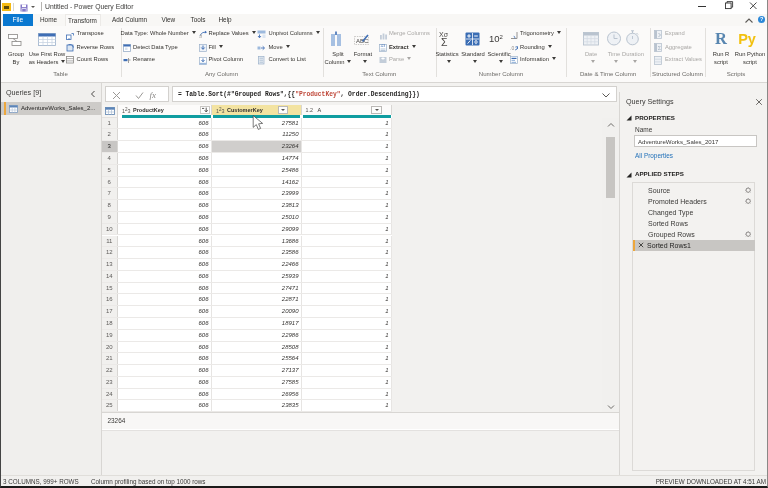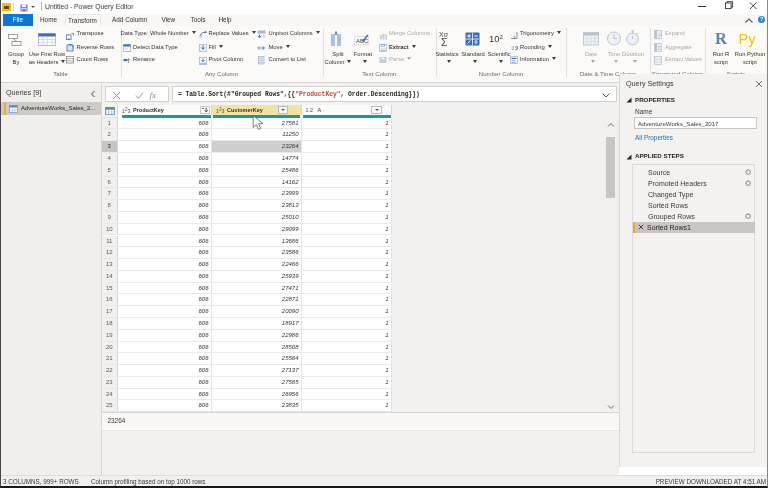--- a/index.html
+++ b/index.html
@@ -269,21 +269,21 @@
     <rect x="0.5" y="0.5" width="7" height="8" fill="#eef1f5" stroke="#b9c3cf" stroke-width="0.8"></rect>
     <g stroke="#c8d1db" stroke-width="0.7">
       <line x1="0.5" y1="3.2" x2="7.5" y2="3.2"></line>
       <line x1="0.5" y1="5.9" x2="7.5" y2="5.9"></line>
     </g>
   </svg>
 <div class="rtx g" style="left:665px;top:56.1px;">Extract Values</div>
 <div class="glabel" style="left:650px;width:55px">Structured Column</div>
 <div class="gsep" style="left:705px"></div>
 <div class="a" style="left:709px;top:29px;width:24px;font-family:Liberation Serif,serif;font-weight:bold;font-size:16.5px;color:#5886b0;text-align:center">R</div>
-<div class="a" style="left:734px;top:31px;width:26px;font-weight:normal;font-size:14.5px;color:#f2c110;text-align:center">Py</div>
+<div class="a" style="left:734px;top:31px;width:26px;font-weight:bold;font-size:14.5px;color:#f2c110;text-align:center">Py</div>
 <div class="big" style="left:704px;width:34px">Run R<br>script</div>
 <div class="big" style="left:732px;width:36px">Run Python<br>script</div>
 <div class="glabel" style="left:705px;width:62px">Scripts</div>
 
 <div class="a" style="left:0;top:82.5px;width:768px;height:22px;background:#f3f2f0"></div>
 <div class="a" style="left:104.5px;top:86px;width:64px;height:16px;background:#fff;border:1px solid #d3d1ce">
   <svg class="a" style="left:6px;top:4px" width="50" height="9" viewBox="0 0 50 9">
     <line x1="1" y1="1" x2="8" y2="8" stroke="#9b9996" stroke-width="1"></line>
     <line x1="8" y1="1" x2="1" y2="8" stroke="#9b9996" stroke-width="1"></line>
     <path d="M24 4.5 L26.5 7.5 L31 1.5" fill="none" stroke="#9b9996" stroke-width="1"></path>
@@ -517,21 +517,21 @@
     <div class="a" style="left:4px;top:19px;width:9px;height:61px;background:#c7c5c2"></div>
     <svg class="a" style="left:5px;top:286px" width="8" height="6" viewBox="0 0 8 6">
         <path d="M1 1.5 L4 4.5 L7 1.5" fill="none" stroke="#6e6c69" stroke-width="1"></path>
       </svg>
   </div>
 </div>
 <svg class="a" style="left:251.5px;top:115px" width="14" height="16" viewBox="0 0 14 16">
   <path d="M1.2 0.6 L1.2 12.4 L4.3 9.6 L6.3 14.4 L8.6 13.4 L6.6 8.8 L10.6 8.4 Z" fill="#fff" stroke="#2a2a2a" stroke-width="0.62"></path>
 </svg>
 
-<div class="a" id="qs" style="left:618.5px;top:74px;width:149.5px;height:392.5px;background:#f3f2f0;border-left:1px solid #d8d6d3">
+<div class="a" id="qs" style="left:618.5px;top:92px;width:149.5px;height:392.5px;background:#f3f2f0;border-left:1px solid #d8d6d3">
   <div class="a" style="left:6.5px;top:5px;font-size:7.2px;color:#3a3937">Query Settings</div>
   <svg class="a" style="left:135px;top:6px" width="8" height="8" viewBox="0 0 8 8">
     <line x1="1.2" y1="1.2" x2="6.8" y2="6.8" stroke="#5c5a57" stroke-width="0.9"></line>
     <line x1="6.8" y1="1.2" x2="1.2" y2="6.8" stroke="#5c5a57" stroke-width="0.9"></line>
   </svg>
   <svg class="a" style="left:6.5px;top:23px" width="6" height="6" viewBox="0 0 6 6">
       <path d="M5.5 0.5 L5.5 5.5 L0.5 5.5 Z" fill="#252423"></path>
     </svg>
   <div class="a" style="left:15.5px;top:21.5px;font-size:6.2px;font-weight:bold;color:#252423">PROPERTIES</div>
   <div class="a" style="left:15.5px;top:33.5px;font-size:6.5px;color:#3a3937">Name</div>

